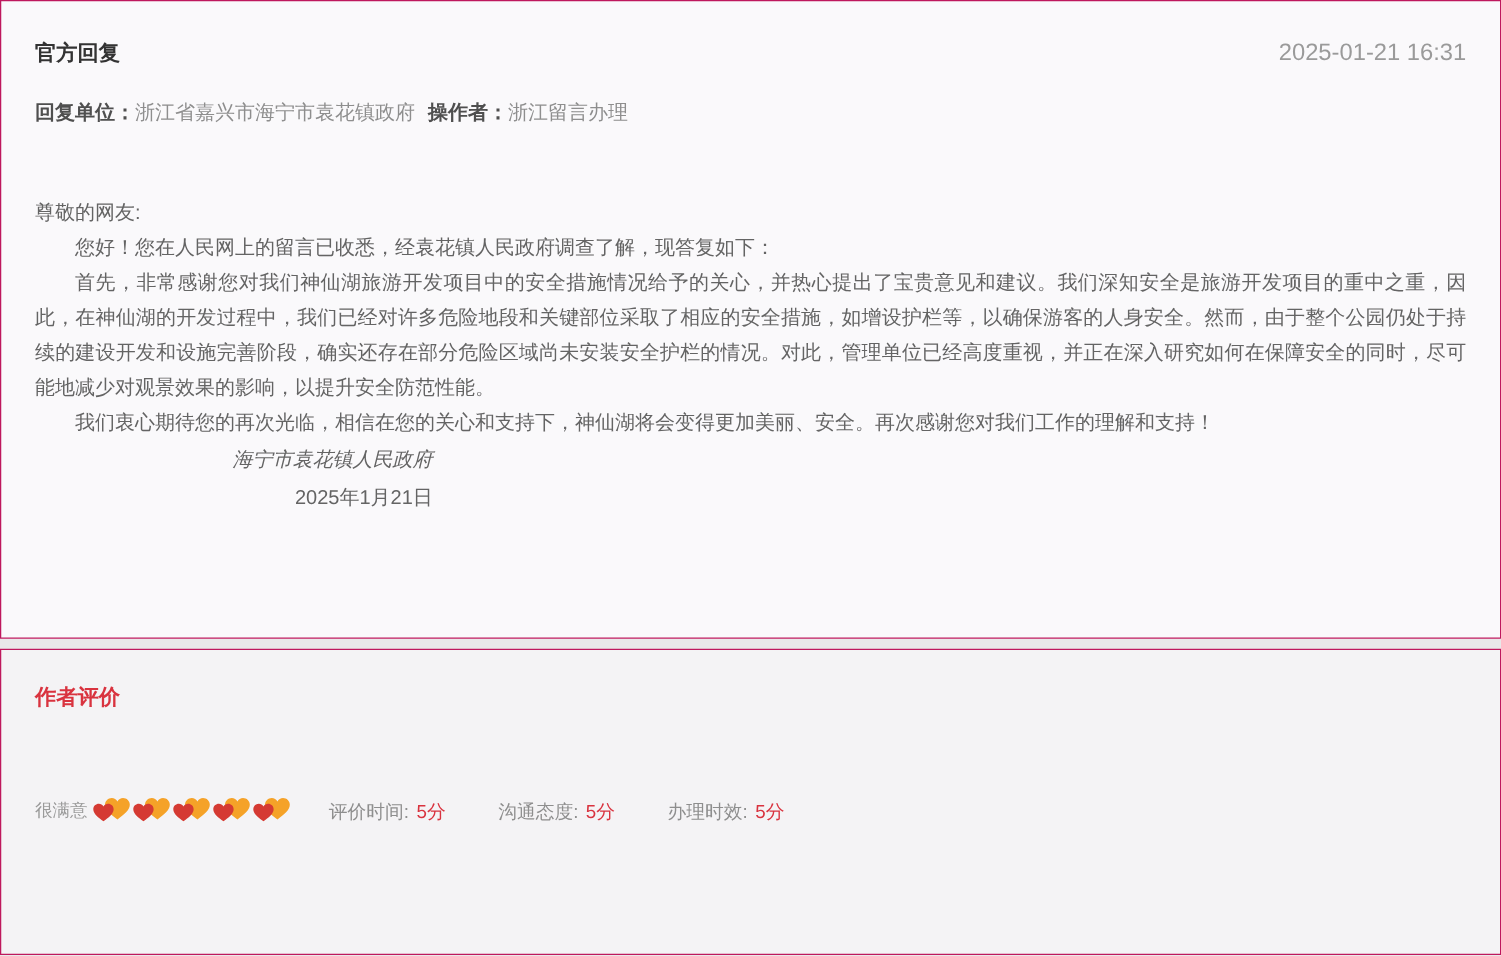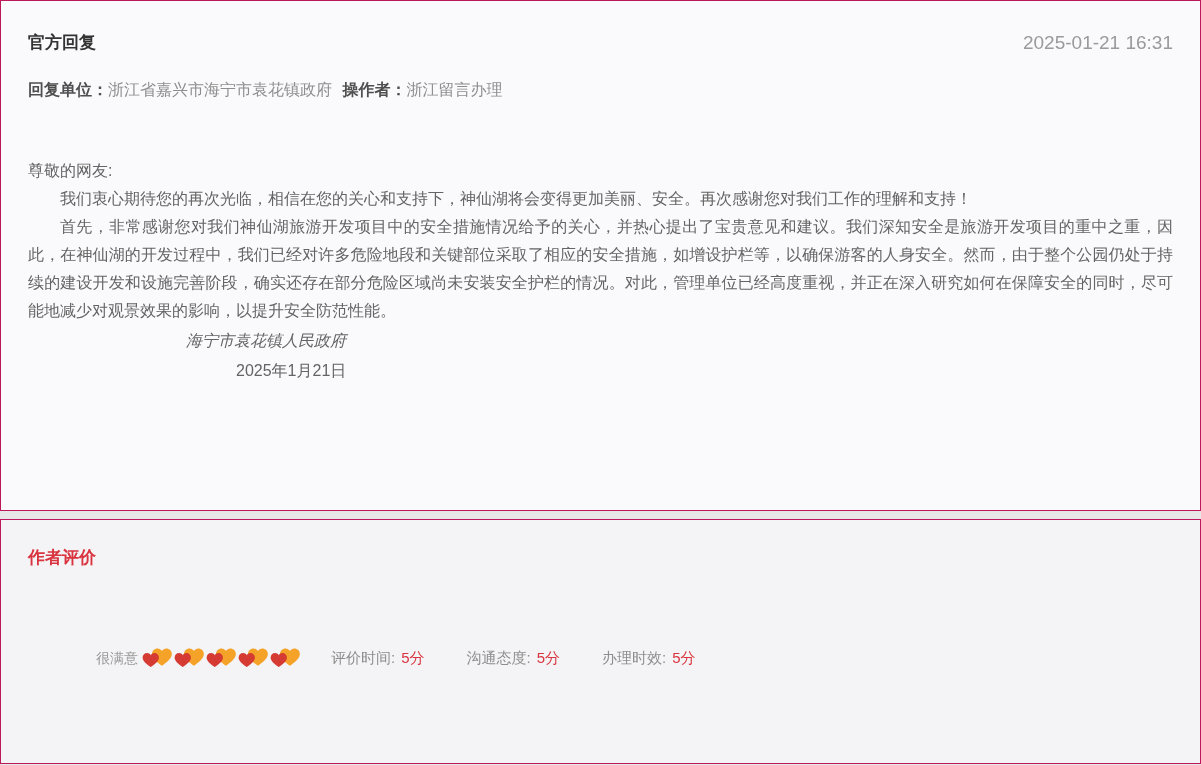--- a/index.html
+++ b/index.html
@@ -13,21 +13,21 @@
   .card {
     width:1201px;
     background:#faf9fb;
     border:1px solid #be185d;
     padding:0 27px;
   }
   .card-reply { height:511px; }
   .card-eval {
     height:245px; margin-top:8px;
     background:#f4f3f5;
-    display:flex; flex-direction:row;
+    display:flex; flex-direction:column;gap:32px;
   }
   .header-row {
     display:flex; justify-content:space-between; align-items:center;
     padding-top:30px;
   }
   .reply-title { font-size:17px; font-weight:bold; color:#333; }
   .reply-time { font-size:19px; color:#9a9a9a; }
   .meta-row { margin-top:26px; font-size:16px; color:#8e8e8e; }
   .meta-label { font-weight:bold; color:#4f4f4f; }
   .meta-label.op { margin-left:6px; }
@@ -64,22 +64,23 @@
   <div class="header-row">
     <div class="reply-title">官方回复</div>
     <div class="reply-time">2025-01-21 16:31</div>
   </div>
   <div class="meta-row">
     <span class="meta-label">回复单位：</span><span>浙江省嘉兴市海宁市袁花镇政府</span>
     <span class="meta-label op">操作者：</span><span>浙江留言办理</span>
   </div>
   <div class="reply-body">
     <p>尊敬的网友:</p>
+    <p class="indent">您好！您在人民网上的留言已收悉，经袁花镇人民政府调查了解，现答复如下：</p>
+    <p class="indent justify">首先，非常感谢您对我们神仙湖旅游开发项目中的安全措施情况给予的关心，并热心提出了宝贵意见和建议。我们深知安全是旅游开发项目的重中之重，因此，在神仙湖的开发过程中，我们已经对许多危险地段和关键部位采取了相应的安全措施，如增设护栏等，以确保游客的人身安全。然而，由于整个公园仍处于持续的建设开发和设施完善阶段，确实还存在部分危险区域尚未安装安全护栏的情况。对此，管理单位已经高度重视，并正在深入研究如何在保障安全的同时，尽可能地减少对观景效果的影响，以提升安全防范性能。</p>
     <p class="indent">我们衷心期待您的再次光临，相信在您的关心和支持下，神仙湖将会变得更加美丽、安全。再次感谢您对我们工作的理解和支持！</p>
-    <p class="indent justify">首先，非常感谢您对我们神仙湖旅游开发项目中的安全措施情况给予的关心，并热心提出了宝贵意见和建议。我们深知安全是旅游开发项目的重中之重，因此，在神仙湖的开发过程中，我们已经对许多危险地段和关键部位采取了相应的安全措施，如增设护栏等，以确保游客的人身安全。然而，由于整个公园仍处于持续的建设开发和设施完善阶段，确实还存在部分危险区域尚未安装安全护栏的情况。对此，管理单位已经高度重视，并正在深入研究如何在保障安全的同时，尽可能地减少对观景效果的影响，以提升安全防范性能。</p>
     <p class="sig-name">海宁市袁花镇人民政府</p>
     <p class="sig-date">2025年1月21日</p>
   </div>
 </div>
 
 <div class="card card-eval">
   <div class="eval-title">作者评价</div>
   <div class="rating-row">
     <span class="satisfaction">很满意</span>
     <span class="hearts">

